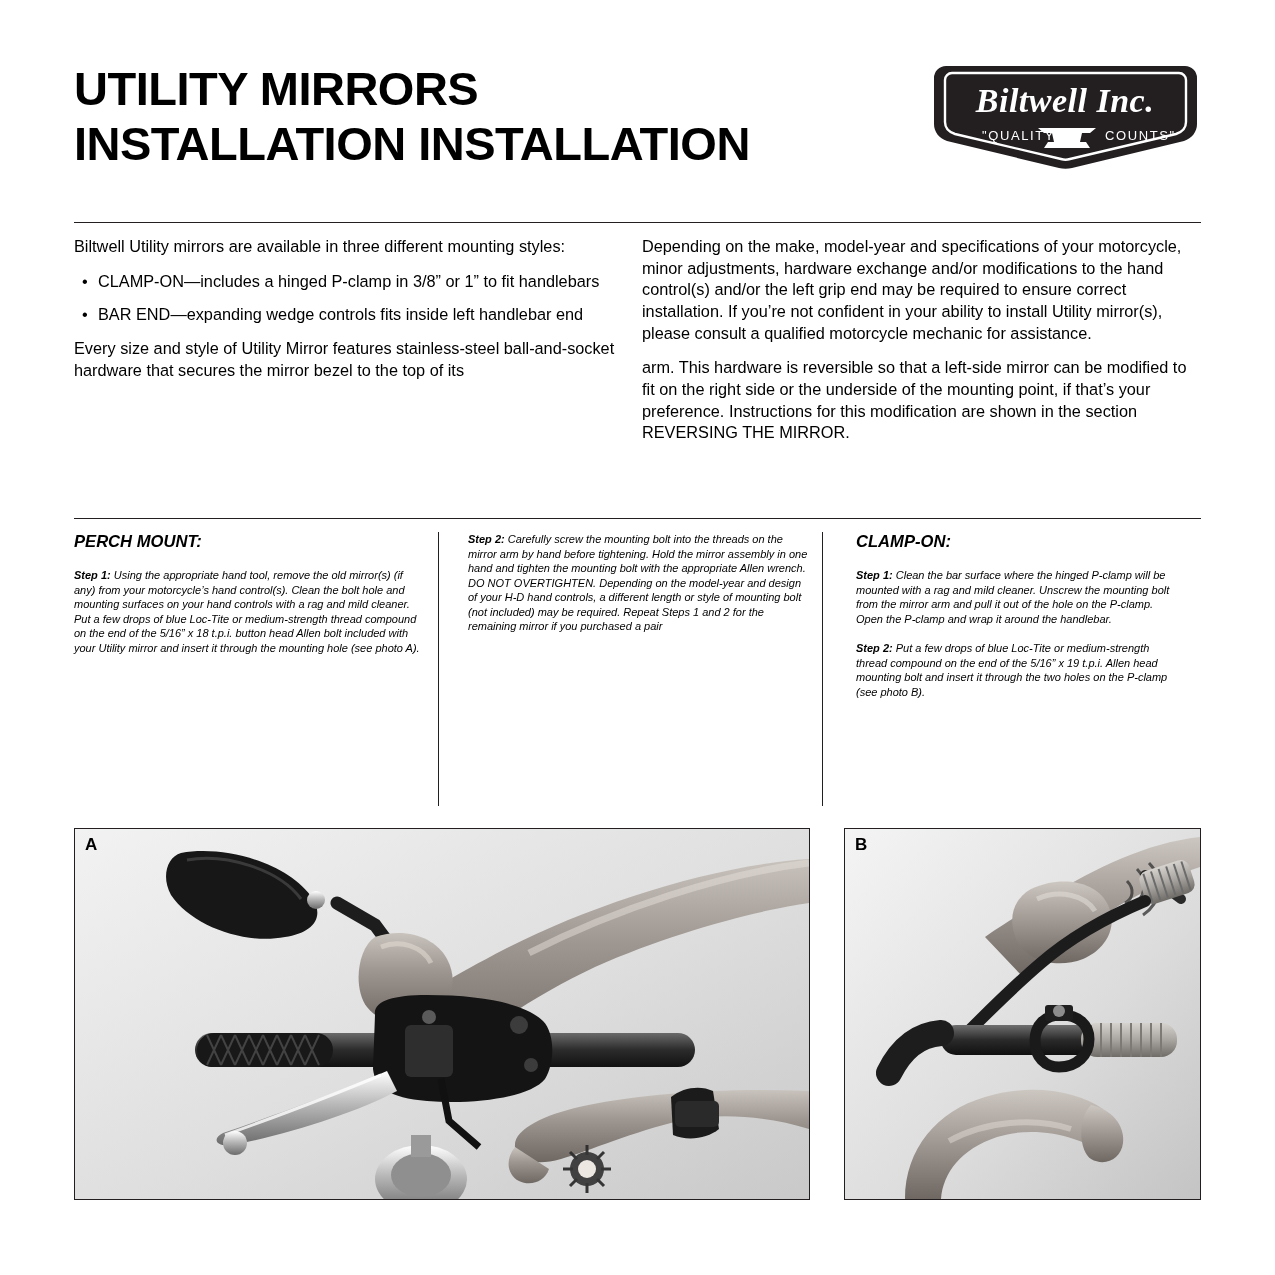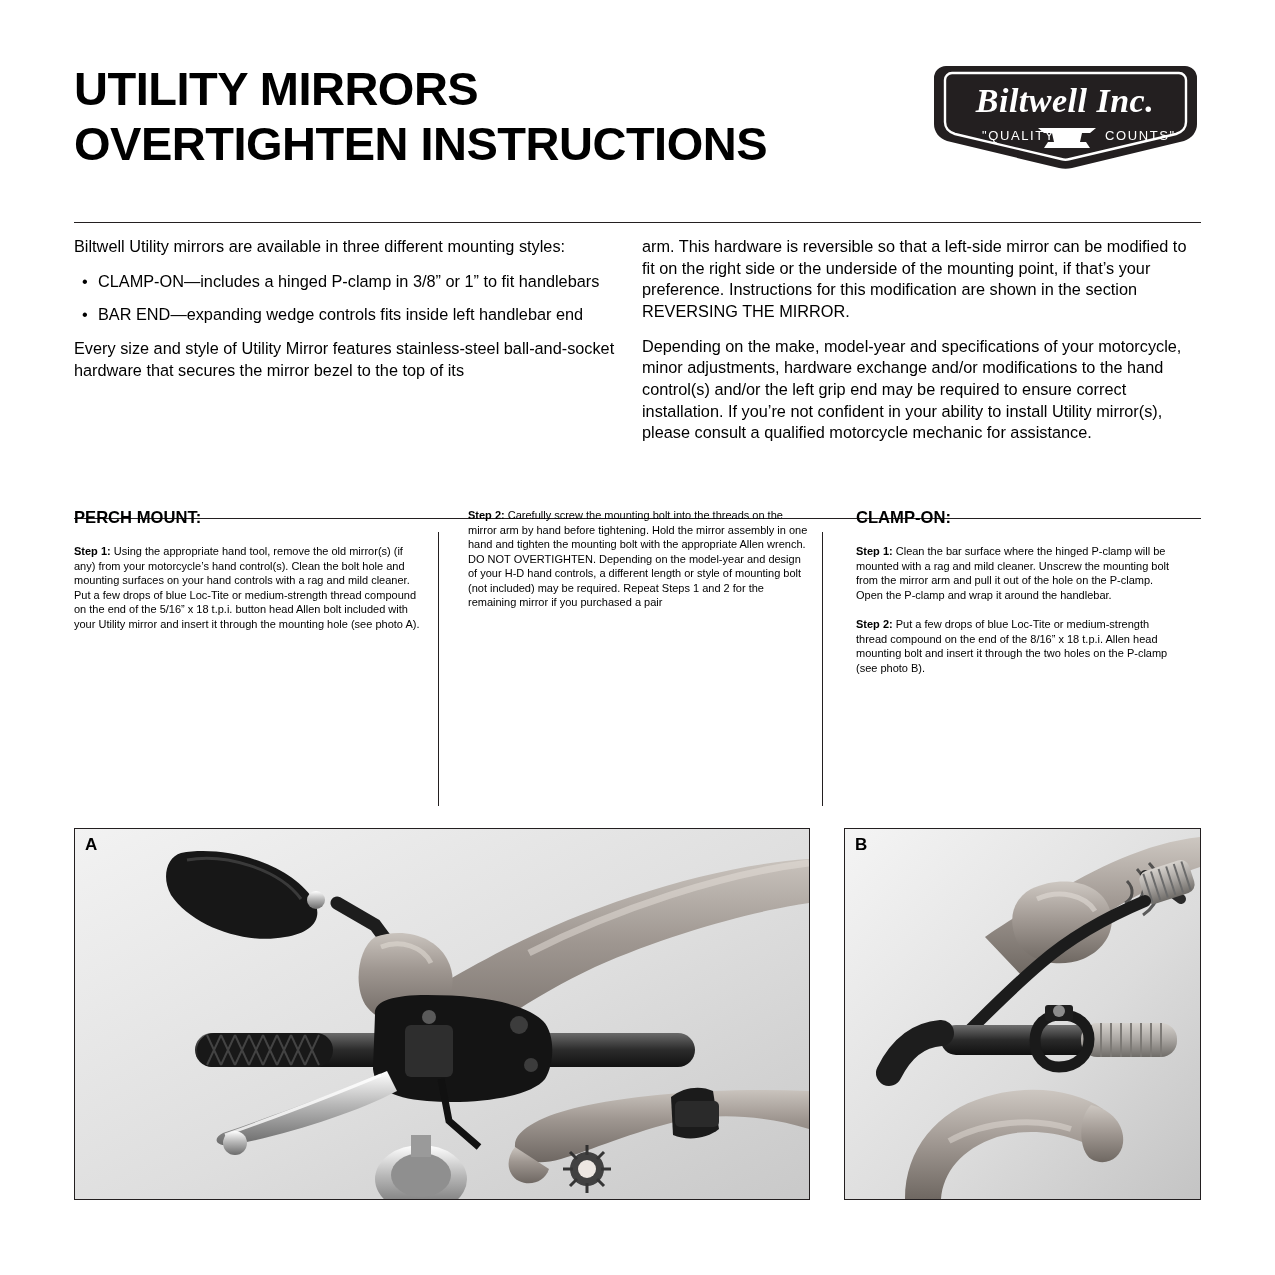--- a/index.html
+++ b/index.html
@@ -93,23 +93,24 @@
     content: "\2022";
     position: absolute;
     left: -14px;
     top: 0;
   }
 
   
   .steps {
     position: absolute;
     left: 74px;
-    top: 508px;
+    top: 532px;
     width: 1127px;
     display: flex;
+    font-style: italic;
   }
   .step-col {
     padding: 0 22px 0 0;
     position: relative;
   }
   .step-col.c1 { width: 372px; }
   .step-col.c2 { width: 388px; padding-left: 22px; }
   .step-col.c3 { width: 367px; padding-left: 22px; }
   .divider {
     position: absolute;
@@ -161,21 +162,21 @@
   .photo svg { position: absolute; left: 0; top: 0; }
 </style>
 </head>
 <body>
 
 <div class="page">
 
   <div class="header">
     <div class="title-block">
       <div class="title-line">UTILITY MIRRORS</div>
-      <div class="title-line">OVERTIGHTEN INSTRUCTIONS</div>
+      <div class="title-line">INSTALLATION INSTALLATION</div>
     </div>
 
     <div class="logo">
       <svg width="271" height="110" viewBox="0 0 271 110" xmlns="http://www.w3.org/2000/svg">
 
         <path d="M16 4 H255 A12 12 0 0 1 267 16 V62 C267 70 262 76 254 79 L142 106 C138 107 133 107 129 106 L17 79 C9 76 4 70 4 62 V16 A12 12 0 0 1 16 4 Z" fill="#231f20"></path>
         <path d="M22 11 H249 A7 7 0 0 1 256 18 V60 C256 66 252 70 246 72 L140 97 C137 98 134 98 131 97 L25 72 C19 70 15 66 15 60 V18 A7 7 0 0 1 22 11 Z" fill="none" stroke="#ffffff" stroke-width="2.4"></path>
 
         <text x="135" y="50" fill="#ffffff" font-family="'Liberation Serif', serif" font-style="italic" font-weight="bold" font-size="34" text-anchor="middle" letter-spacing="0.5">Biltwell Inc.</text>
 
@@ -194,22 +195,22 @@
   <div class="intro">
     <div class="intro-col-left">
       <p>Biltwell Utility mirrors are available in three different mounting styles:</p>
       <ul>
         <li>CLAMP-ON—includes a hinged P-clamp in 3/8” or 1” to fit handlebars</li>
         <li>BAR END—expanding wedge controls fits inside left handlebar end</li>
       </ul>
       <p>Every size and style of Utility Mirror features stainless-steel ball-and-socket hardware that secures the mirror bezel to the top of its</p>
     </div>
     <div class="intro-col-right">
+      <p>Depending on the make, model-year and specifications of your motorcycle, minor adjustments, hardware exchange and/or modifications to the hand control(s) and/or the left grip end may be required to ensure correct installation. If you’re not confident in your ability to install Utility mirror(s), please consult a qualified motorcycle mechanic for assistance.</p>
       <p>arm. This hardware is reversible so that a left-side mirror can be modified to fit on the right side or the underside of the mounting point, if that’s your preference. Instructions for this modification are shown in the section REVERSING THE MIRROR.</p>
-      <p>Depending on the make, model-year and specifications of your motorcycle, minor adjustments, hardware exchange and/or modifications to the hand control(s) and/or the left grip end may be required to ensure correct installation. If you’re not confident in your ability to install Utility mirror(s), please consult a qualified motorcycle mechanic for assistance.</p>
     </div>
   </div>
 
   <div class="rule rule-mid"></div>
 
   <div class="divider div1"></div>
   <div class="divider div2"></div>
 
   <div class="steps">
 
@@ -225,21 +226,21 @@
         <span class="lbl">Step 2:</span><span>  Carefully screw the mounting bolt into the threads on the mirror arm by hand before tightening. Hold the mirror assembly in one hand and tighten the mounting bolt with the appropriate Allen wrench. DO NOT OVERTIGHTEN. Depending on the model-year and design of your H-D hand controls, a different length or style of mounting bolt (not included) may be required. Repeat Steps 1 and 2 for the remaining mirror if you purchased a pair</span>
       </p>
     </div>
 
     <div class="step-col c3">
       <div class="step-head">CLAMP-ON:</div>
       <p>
         <span class="lbl">Step 1:</span><span>  Clean the bar surface where the hinged P-clamp will be mounted with a rag and mild cleaner. Unscrew the mounting bolt from the mirror arm and pull it out of the hole on the P-clamp. Open the P-clamp and wrap it around the handlebar.</span>
       </p>
       <p>
-        <span class="lbl">Step 2:</span><span>  Put a few drops of blue Loc-Tite or medium-strength thread compound on the end of the 8/16” x 18 t.p.i. Allen head mounting bolt and insert it through the two holes on the P-clamp (see photo B).</span>
+        <span class="lbl">Step 2:</span><span>  Put a few drops of blue Loc-Tite or medium-strength thread compound on the end of the 5/16” x 19 t.p.i. Allen head mounting bolt and insert it through the two holes on the P-clamp (see photo B).</span>
       </p>
     </div>
 
   </div>
 
   <div class="photos">
 
     <div class="photo a">
       <span class="photo-label">A</span>
       <svg width="734" height="370" viewBox="0 0 734 370" xmlns="http://www.w3.org/2000/svg">

